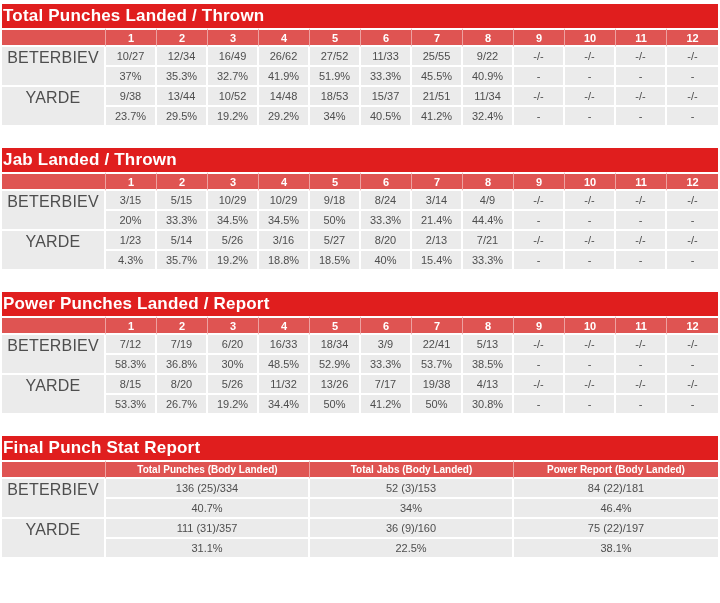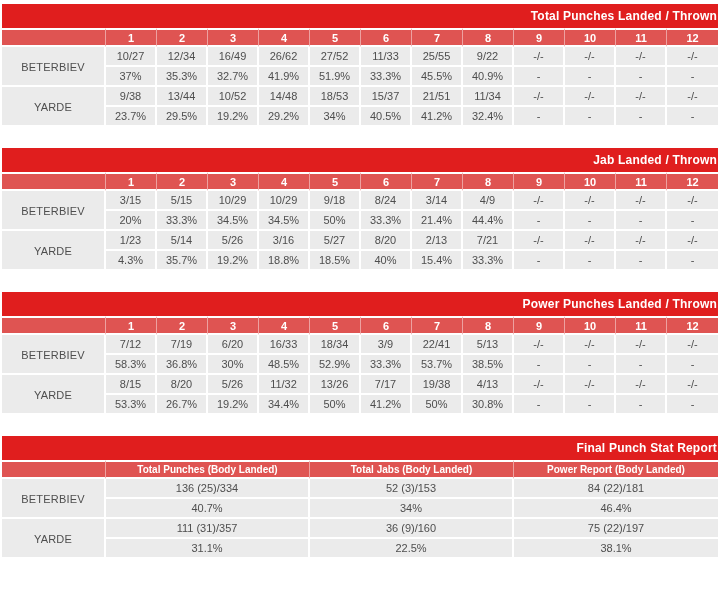--- a/index.html
+++ b/index.html
@@ -17,43 +17,43 @@
   }
   .wrap{padding:4px 2px 0 2px;width:720px;}
   table.stats{
     width:100%;border-collapse:separate;border-spacing:0;
     table-layout:fixed;margin-bottom:21px;
   }
   table.stats:last-child{margin-bottom:0;}
   col.c-name{width:104px;}
   td.title{
     background:var(--title-bg);color:#fff;font-weight:bold;
-    font-size:12px;text-align:right;height:24px;
+    font-size:17px;text-align:left;height:24px;
     letter-spacing:.2px;
   }
   td.hcell{
     background:var(--header-bg);color:#fff;font-weight:bold;
     font-size:11px;text-align:center;height:19px;
     border-top:2px solid var(--line);
     border-bottom:2px solid var(--line);
     border-right:1px solid rgba(255,255,255,.45);
   }
   td.hcell:last-child{border-right:none;}
   td.hcell.colhead{font-size:10px;}
   td.cell{
     background:var(--cell-bg);color:var(--text);
     font-size:11px;text-align:center;height:20px;
     border-right:2px solid var(--line);
     border-bottom:2px solid var(--line);
     overflow:hidden;white-space:nowrap;
   }
   td.cell:last-child{border-right:none;}
   td.namecell{
-    vertical-align:top;line-height:17px;padding-top:12px;
-    font-size:11px;letter-spacing:.2px;
+    vertical-align:top;line-height:17px;padding-top:2px;
+    font-size:16px;letter-spacing:.2px;
   }
 </style>
 </head>
 <body>
 
 <div class="wrap">
 
   <table class="stats">
     <colgroup>
       <col class="c-name">
@@ -261,21 +261,21 @@
         <col>
         <col>
         <col>
         <col>
         <col>
         <col>
         <col>
     </colgroup>
     <thead>
       <tr>
-        <td class="title" colspan="13">Power Punches Landed / Thrown</td>
+        <td class="title" colspan="13">Power Punches Landed / Report</td>
       </tr>
     </thead>
     <tbody>
         <tr>
           <td class="hcell"></td>
           <td class="hcell">1</td>
           <td class="hcell">2</td>
           <td class="hcell">3</td>
           <td class="hcell">4</td>
           <td class="hcell">5</td>

